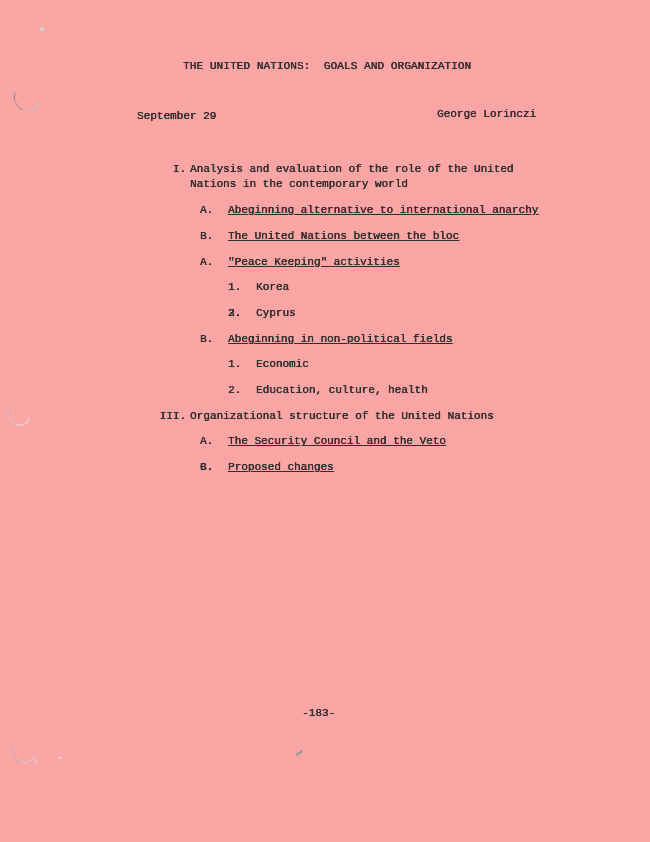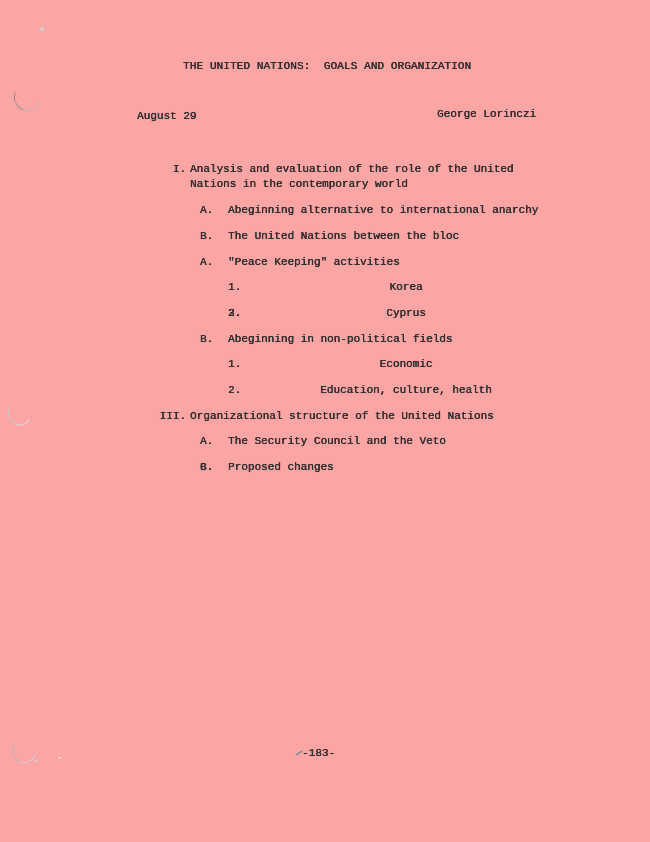--- a/index.html
+++ b/index.html
@@ -18,24 +18,24 @@
   .title{left:183px;top:60px;white-space:pre;letter-spacing:0.1px;}
   .date{left:137px;top:110px;}
   .author{left:437px;top:108px;}
   .outline{left:0;top:162px;width:600px;}
   .row{position:relative;line-height:15.4px;margin-bottom:10.3px;}
   .row .num{position:absolute;top:0;white-space:pre;}
   .row .txt{display:block;}
   .l1 .num{left:158px;width:28px;text-align:right;}
   .l1 .txt{margin-left:190px;width:356px;}
   .l2 .num{left:200px;}
-  .l2 .txt{margin-left:228px;width:330px;}
+  .l2 .txt{margin-left:228px;width:330px;text-decoration:underline;}
   .l3 .num{left:228px;}
-  .l3 .txt{margin-left:256px;width:300px;text-align:center;}
-  .pagenum{left:302px;top:747px;}
+  .l3 .txt{margin-left:256px;width:300px;}
+  .pagenum{left:302px;top:707px;}
   
   .arc{
     position:absolute;border-radius:50%;
     border:1.3px solid transparent;
     transform:rotate(-24deg);
   }
   .arc-1{left:14px;top:84px;width:24px;height:25px;
     border-left-color:#8d8d8d;border-bottom-color:#b9b9b9;}
   .arc-2{left:8px;top:401px;width:20px;height:23px;
     border-left-color:#c6c6c6;border-bottom-color:#dcdcdc;}
@@ -50,21 +50,21 @@
   .speck{position:absolute;left:58px;top:757px;width:3px;height:2px;
     background:#e0e0e0;border-radius:50%;}
 </style>
 </head>
 <body>
 
 <div class="page">
 
   <div class="abs title">THE UNITED NATIONS:  GOALS AND ORGANIZATION</div>
 
-  <div class="abs date">August 29</div>
+  <div class="abs date">September 29</div>
   <div class="abs author">George Lorinczi</div>
 
   <div class="abs outline">
 
     <div class="row l1">
       <span class="num">I.</span>
       <span class="txt">Analysis and evaluation of the role of the United Nations in the contemporary world</span>
     </div>
 
     <div class="row l2">

